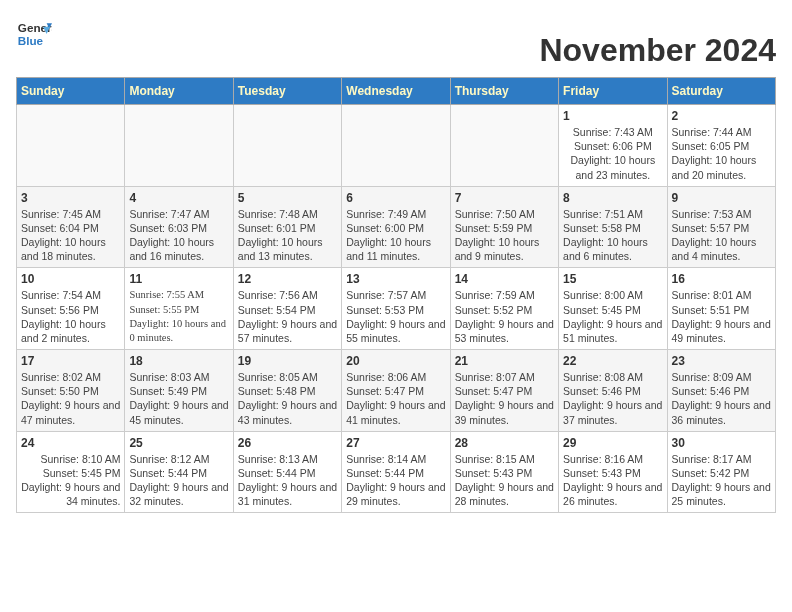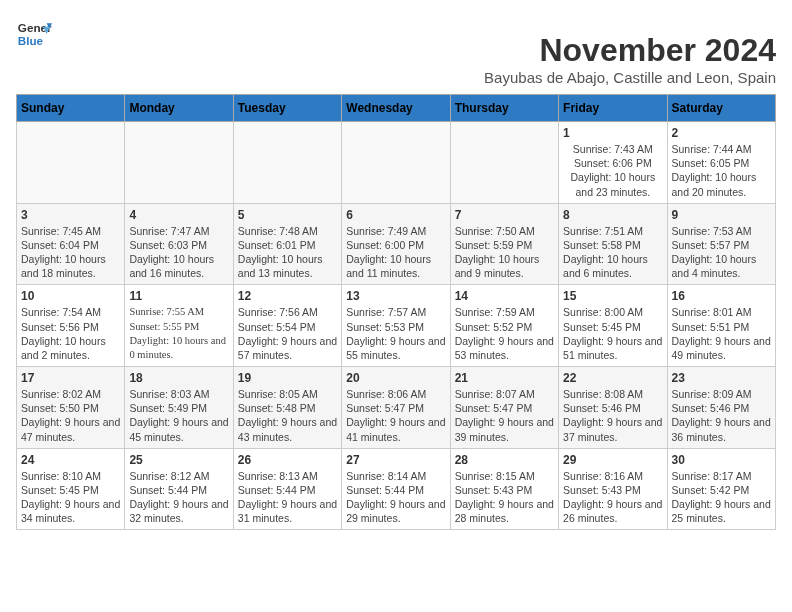--- a/index.html
+++ b/index.html
@@ -38,21 +38,21 @@
       font-size: 15px;
       color: #555;
     }
     table {
       width: 100%;
       border-collapse: collapse;
       font-size: 11px;
     }
     thead tr th {
       background-color: #2e7bc4;
-      color: #000000;
+      color: #fef9c3;
       padding: 6px 4px;
       text-align: left;
       font-size: 12px;
       font-weight: bold;
       border: 1px solid #aaa;
     }
     tbody tr td {
       border: 1px solid #ccc;
       vertical-align: top;
       padding: 4px;
@@ -85,21 +85,20 @@
   <div class="logo">
     <svg class="logo-icon" viewBox="0 0 40 40">
       <text x="2" y="18" font-size="13" font-weight="bold" fill="#333">General</text>
       <text x="2" y="32" font-size="13" font-weight="bold" fill="#2e7bc4">Blue</text>
       <polygon points="34,8 40,8 37,14" fill="#2e7bc4"></polygon>
       <polygon points="30,12 38,12 34,20" fill="#5aaae0"></polygon>
     </svg>
   </div>
   <div class="title-area">
     <div class="month-title">November 2024</div>
-    <div class="location-title">Bayubas de Abajo, Castille and Leon, Spain</div>
   </div>
 </div>
 
 <table>
   <thead>
     <tr>
     <th>Sunday</th>
         <th>Monday</th>
         <th>Tuesday</th>
         <th>Wednesday</th>
@@ -256,21 +255,21 @@
         <td>
           <div class="day-num">23</div>
           <div class="day-info" style="white-space: pre-line;">Sunrise: 8:09 AM
 Sunset: 5:46 PM
 Daylight: 9 hours and 36 minutes.</div>
         </td>
       </tr>
       <tr>
         <td>
           <div class="day-num">24</div>
-          <div class="day-info" style="white-space: pre-line;">Sunrise: 8:10 AM
+          <div class="day-info" style="white-space: pre-line; text-align: right;">Sunrise: 8:10 AM
 Sunset: 5:45 PM
 Daylight: 9 hours and 34 minutes.</div>
         </td>
         <td>
           <div class="day-num">25</div>
           <div class="day-info" style="white-space: pre-line;">Sunrise: 8:12 AM
 Sunset: 5:44 PM
 Daylight: 9 hours and 32 minutes.</div>
         </td>
         <td>

